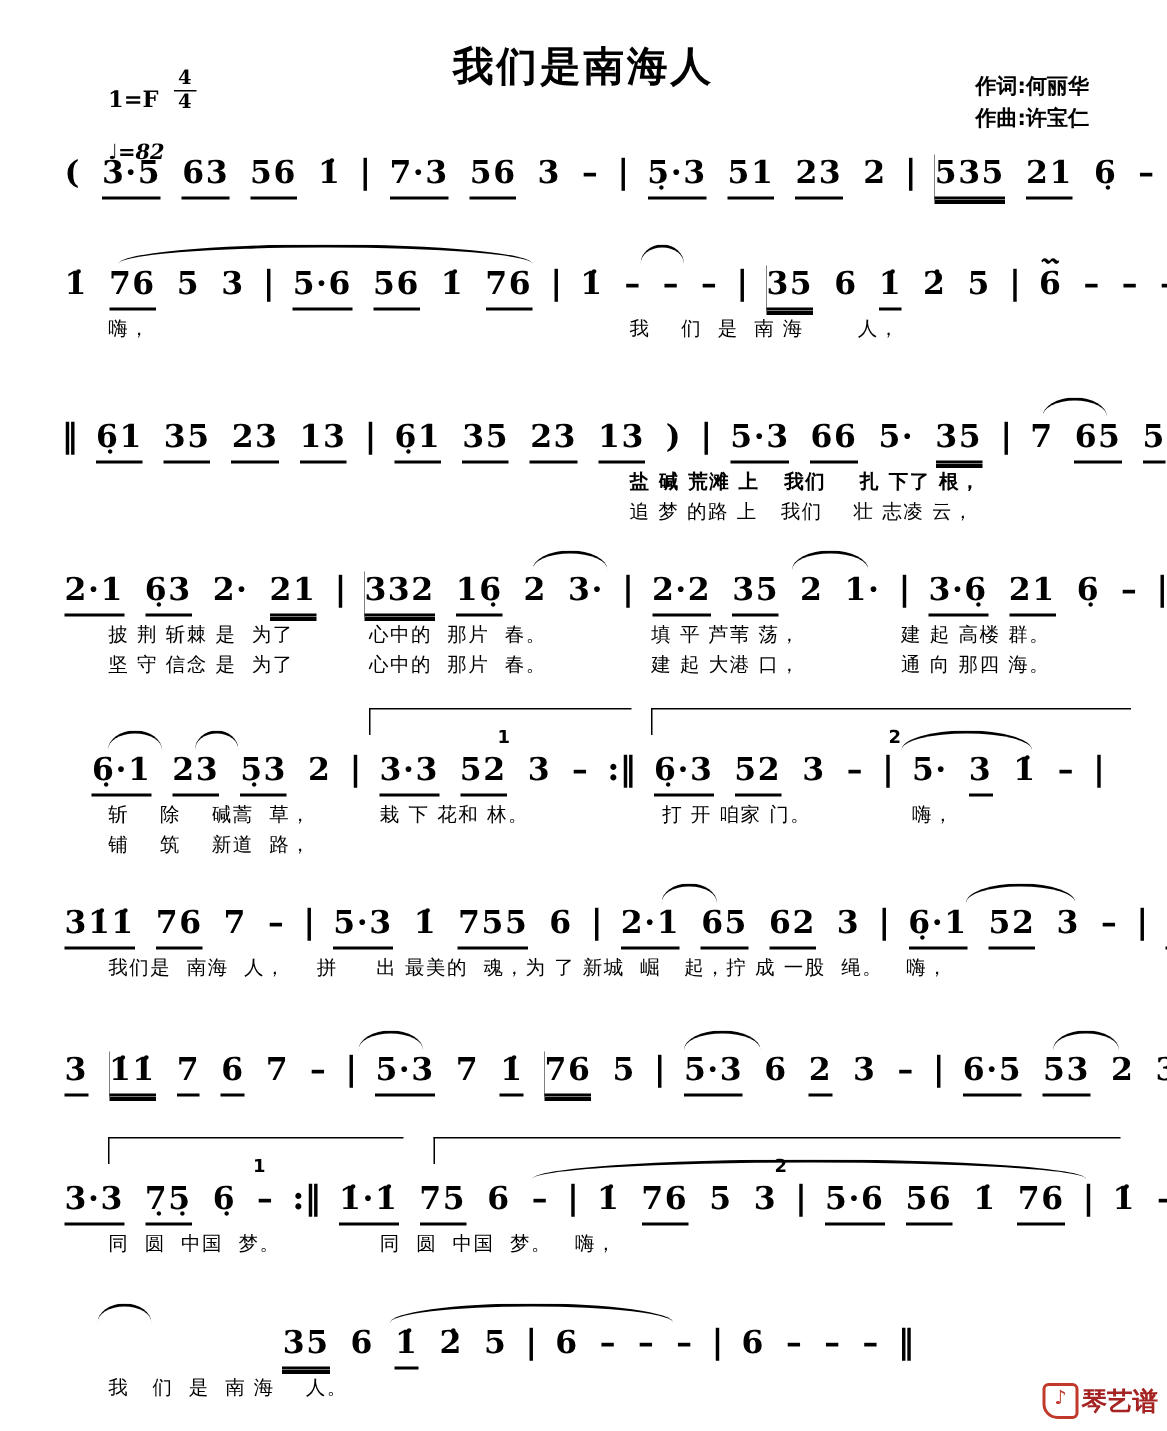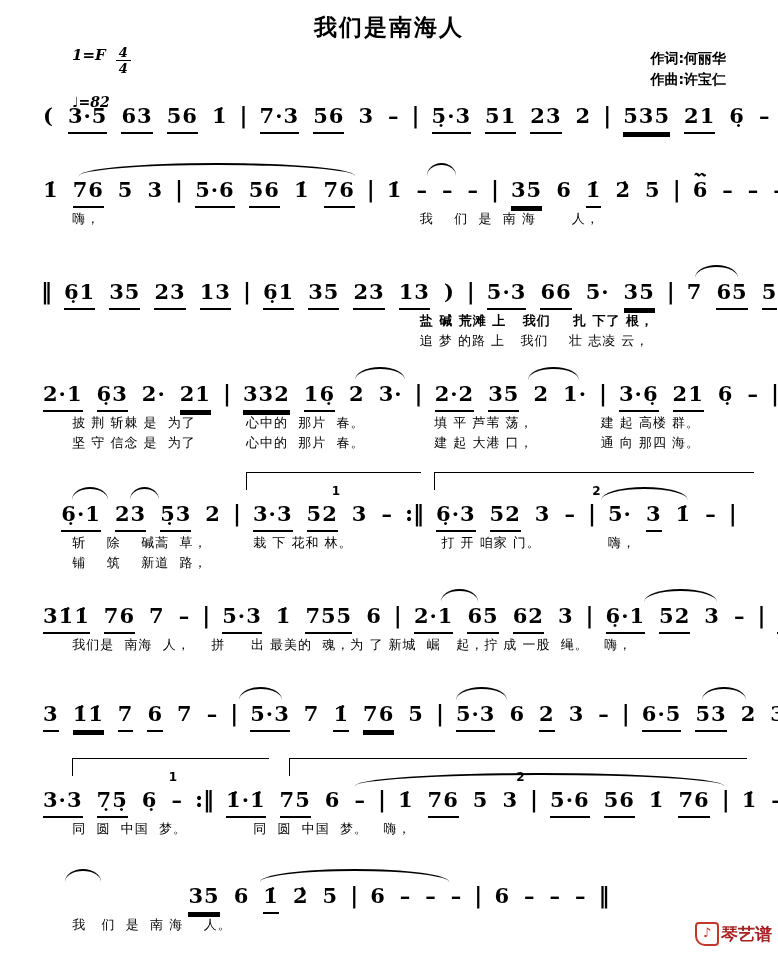--- a/index.html
+++ b/index.html
@@ -1,28 +1,28 @@
 <!DOCTYPE html>
 <html><head>
 <meta charset="utf-8">
 <style>
   html,body{margin:0;padding:0;}
   body{
     width:778px;height:954px;background:#ffffff;position:relative;
     font-family:"DejaVu Sans",sans-serif;color:#000;overflow:hidden;
   }
   .title{
-    text-align:center;font-size:23px;font-weight:bold;padding-top:12px;
+    text-align:center;font-size:27px;font-weight:bold;padding-top:26px;
     font-family:"DejaVu Serif","DejaVu Sans",serif;letter-spacing:2px;
   }
   .keysig{
     position:absolute;left:72px;top:46px;font-size:15px;font-weight:bold;
     font-family:"DejaVu Serif",serif;
   }
-  .keyline{display:flex;align-items:flex-start;font-style:italic;}
+  .keyline{display:flex;align-items:flex-end;}
   .frac{display:inline-flex;flex-direction:column;align-items:center;margin-left:10px;font-size:13px;line-height:13px;}
   .frac .num{border-bottom:1.5px solid #000;padding:0 3px 1px;}
   .frac .den{padding-top:1px;}
   .tempo{margin-top:19px;font-size:14px;font-style:italic;}
   .credits{
     position:absolute;right:52px;top:48px;font-size:14px;line-height:21px;
     font-weight:bold;text-align:left;
   }
   .score{position:absolute;left:36px;top:96px;width:724px;}
   .music-line{position:relative;}

